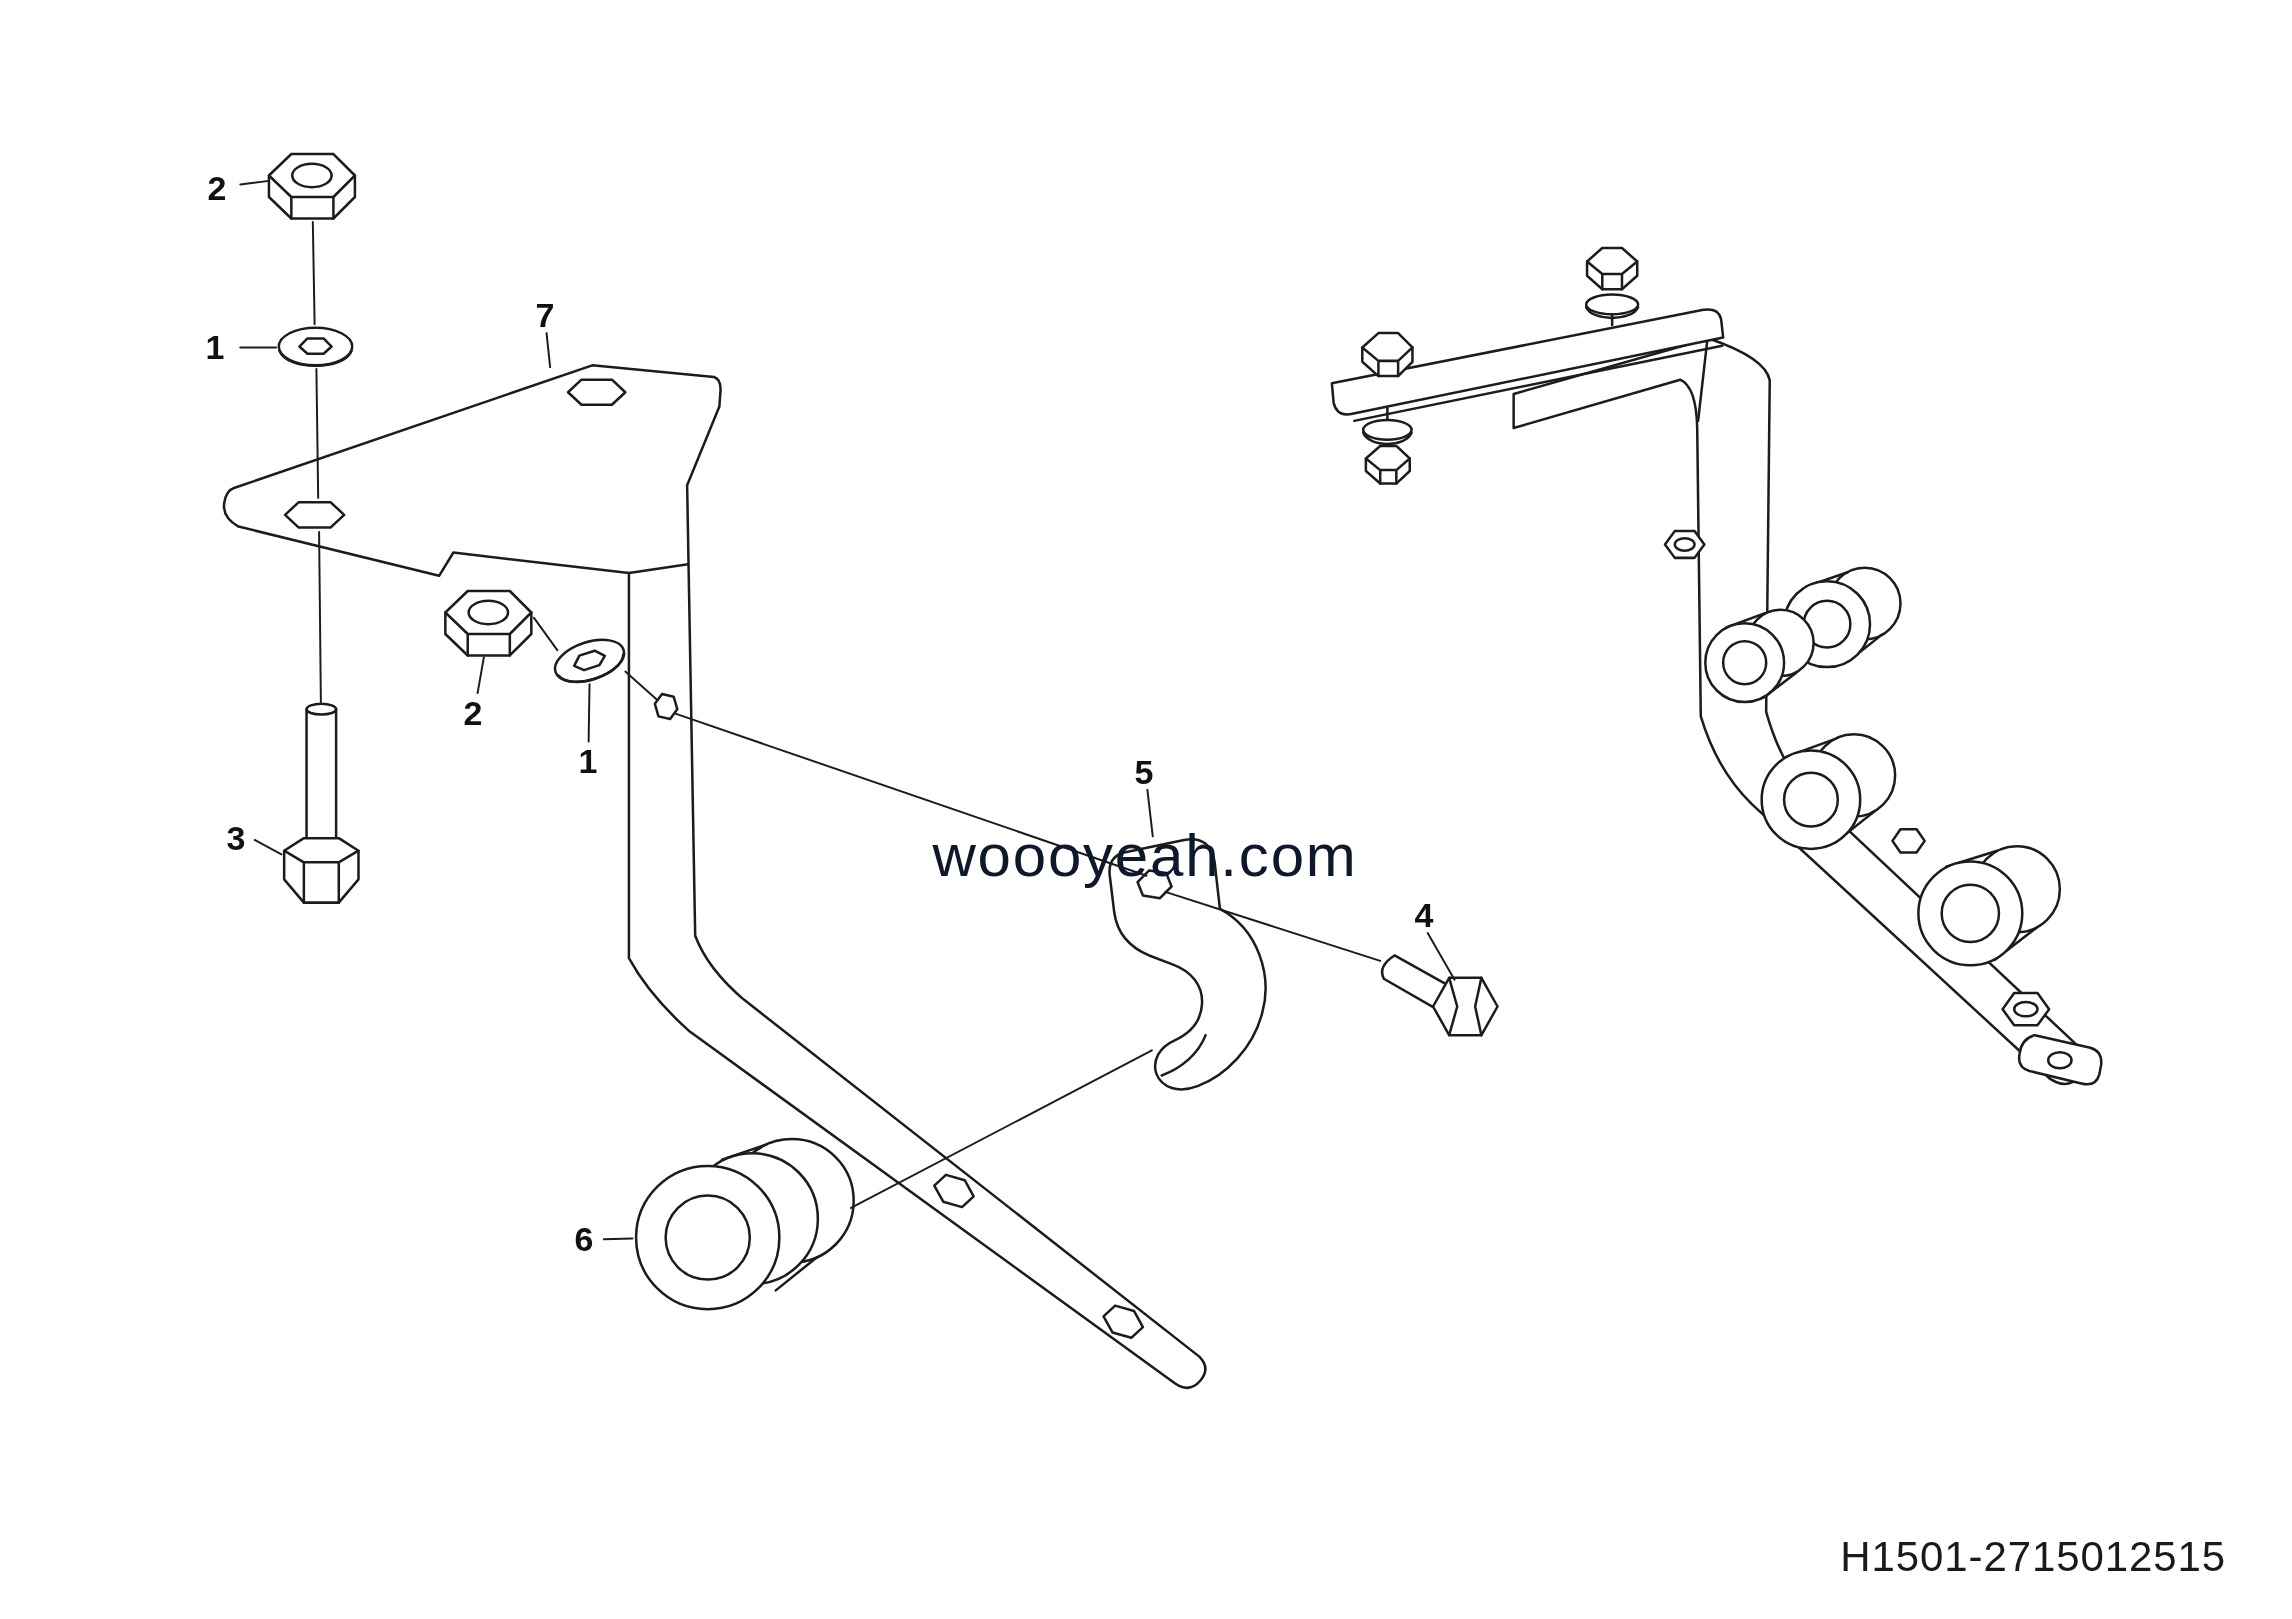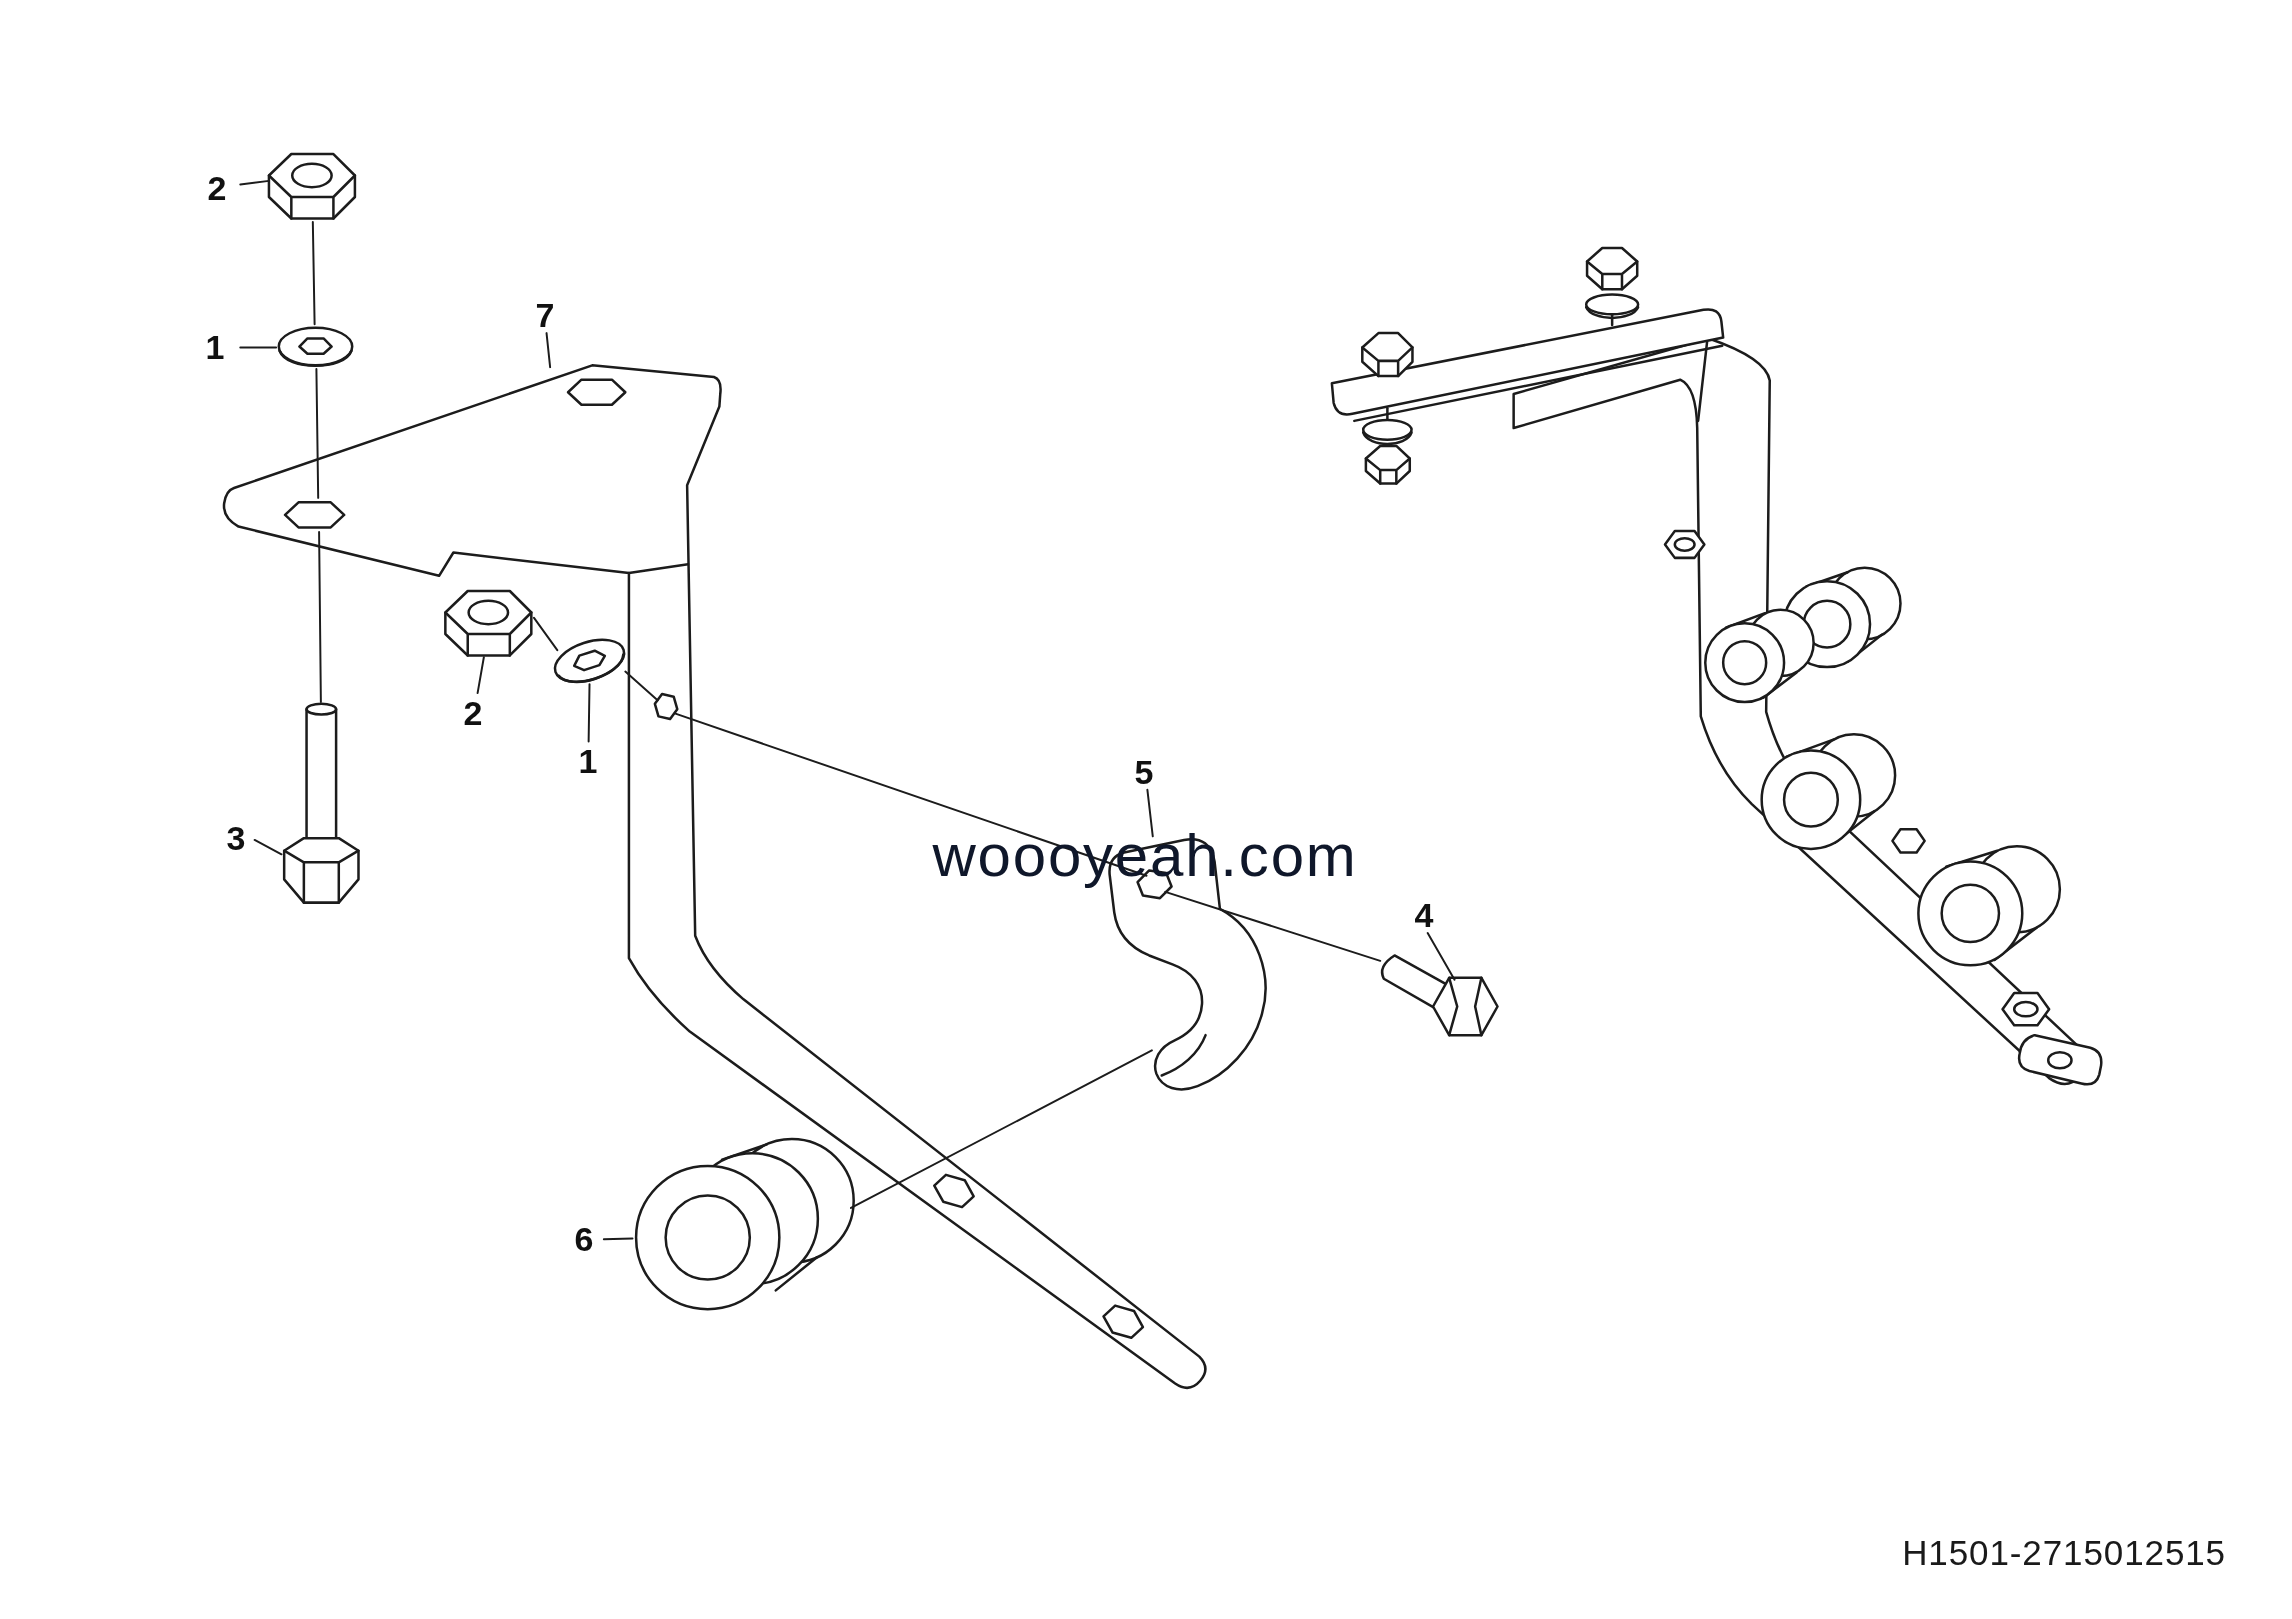--- a/index.html
+++ b/index.html
@@ -14,21 +14,21 @@
   .callout{
     position:absolute;transform:translate(-50%,-50%);
     font-weight:bold;font-size:34px;color:#111;line-height:1;
   }
   .watermark{
     position:absolute;left:1145px;top:855px;transform:translate(-50%,-50%);
     font-size:60px;color:#0f172a;letter-spacing:1.8px;white-space:nowrap;
   }
   .partno{
     position:absolute;right:67px;top:1533px;
-    font-size:35px;color:#1a1a1a;letter-spacing:0.9px;white-space:nowrap;
+    font-size:42px;color:#1a1a1a;letter-spacing:0.9px;white-space:nowrap;
   }
 </style>
 </head>
 <body>
 
 <div class="stage">
 
   <svg viewBox="0 0 2560 1808" width="2293" height="1619">
 
     <g>

